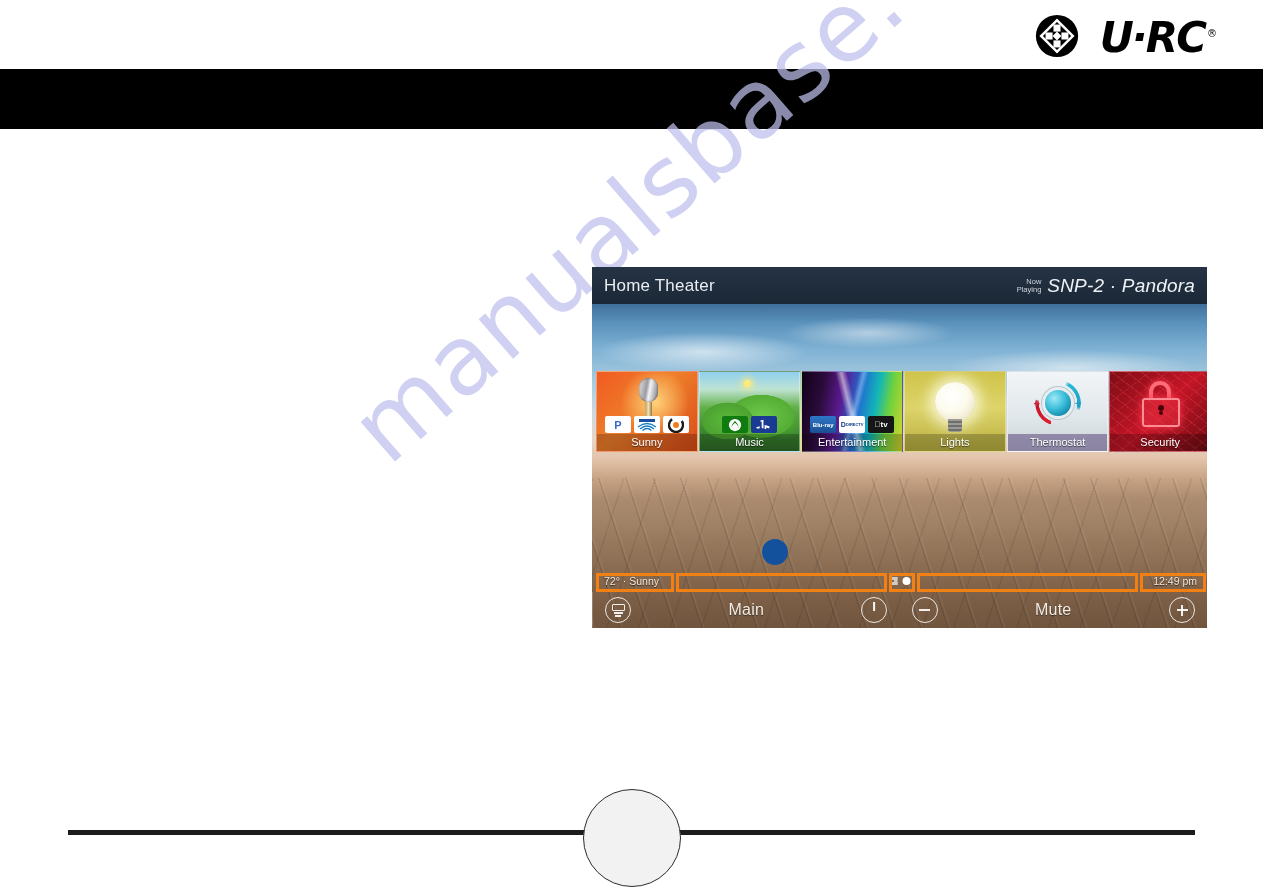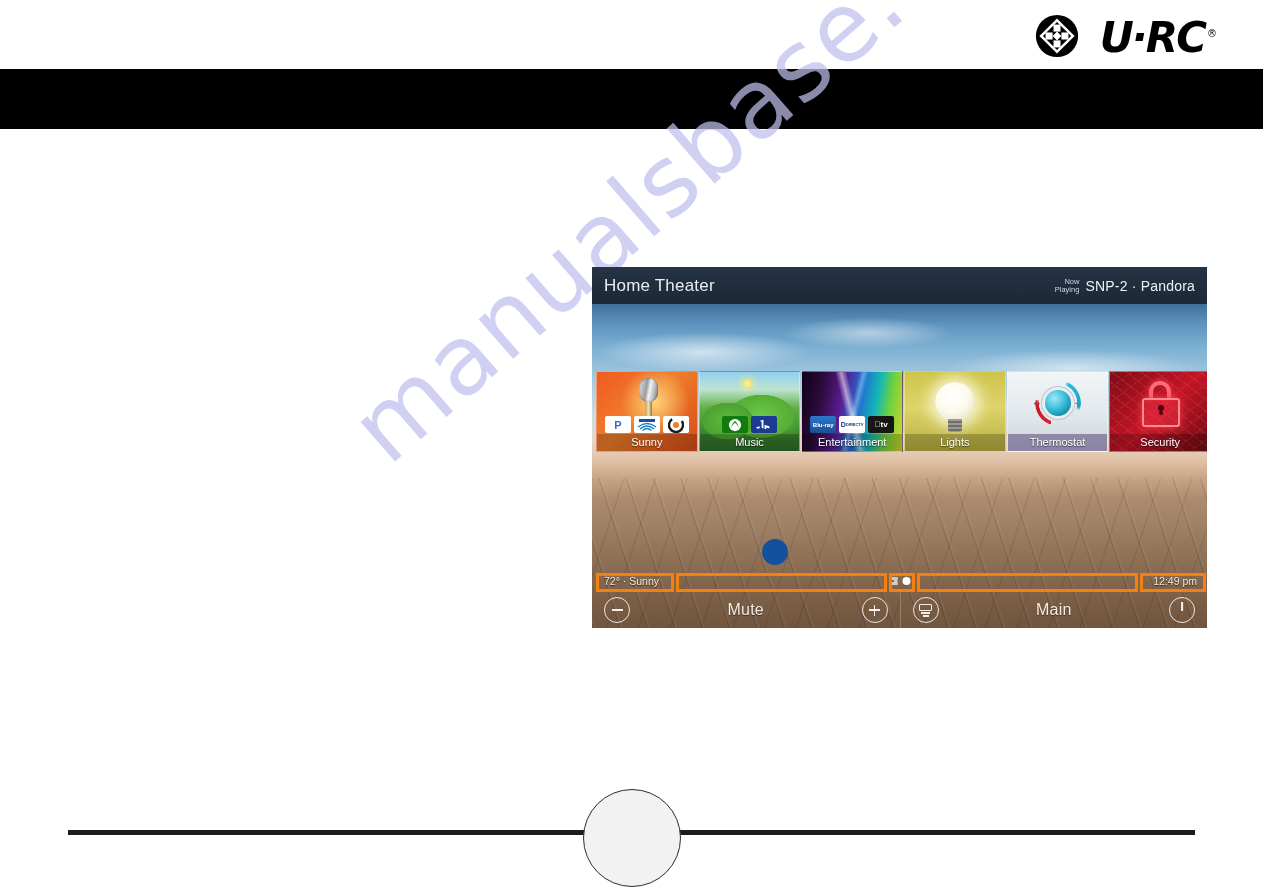--- a/index.html
+++ b/index.html
@@ -118,22 +118,23 @@
   }
   .dev-now-label {
     color: #cfd6de;
     font-size: 7.5px;
     line-height: 8px;
     text-align: right;
   }
   .dev-now-label span { display: block; }
   .dev-now-value {
     color: #eef2f6;
-    font-size: 14px;
+    font-size: 19px;
     letter-spacing: 0.2px;
+    font-style: italic;
   }
 
   
   .dev-sky {
     position: absolute;
     left: 0; top: 37px;
     width: 100%;
     height: 324px;
     background:
       linear-gradient(to bottom,
@@ -710,41 +711,41 @@
   <div class="dev-status">
     <div class="status-weather">72° · Sunny</div>
     <div class="page-dots">
       <div class="dot-grid"></div>
       <div class="dot-active"></div>
     </div>
     <div class="status-time">12:49 pm</div>
   </div>
 
   <div class="dev-toolbar">
+    <div class="tb-half tb-right">
+      <div class="list-icon">
+        <div class="inner">
+            <div class="scr"></div>
+            <div class="ln"></div>
+            <div class="ln2"></div>
+          </div>
+      </div>
+      <div class="tb-text">Main</div>
+      <div class="pwr-arc"></div>
+    </div>
     <div class="tb-half tb-left">
       <div class="circ-btn">
           <div class="bar-h"></div>
         </div>
       <div class="tb-text">Mute</div>
       <div class="circ-btn">
           <div class="bar-h"></div>
           <div class="bar-v"></div>
         </div>
     </div>
-    <div class="tb-half tb-right">
-      <div class="list-icon">
-        <div class="inner">
-            <div class="scr"></div>
-            <div class="ln"></div>
-            <div class="ln2"></div>
-          </div>
-      </div>
-      <div class="tb-text">Main</div>
-      <div class="pwr-arc"></div>
-    </div>
   </div>
 
 </div>
 
 <div class="blue-dot"></div>
 
 <div class="callout" style="left:596px;  top:573px; width:78px;  height:19px;"></div>
 <div class="callout" style="left:676px;  top:573px; width:211px; height:19px;"></div>
 <div class="callout" style="left:889px;  top:573px; width:26px;  height:19px;"></div>
 <div class="callout" style="left:917px;  top:573px; width:221px; height:19px;"></div>

